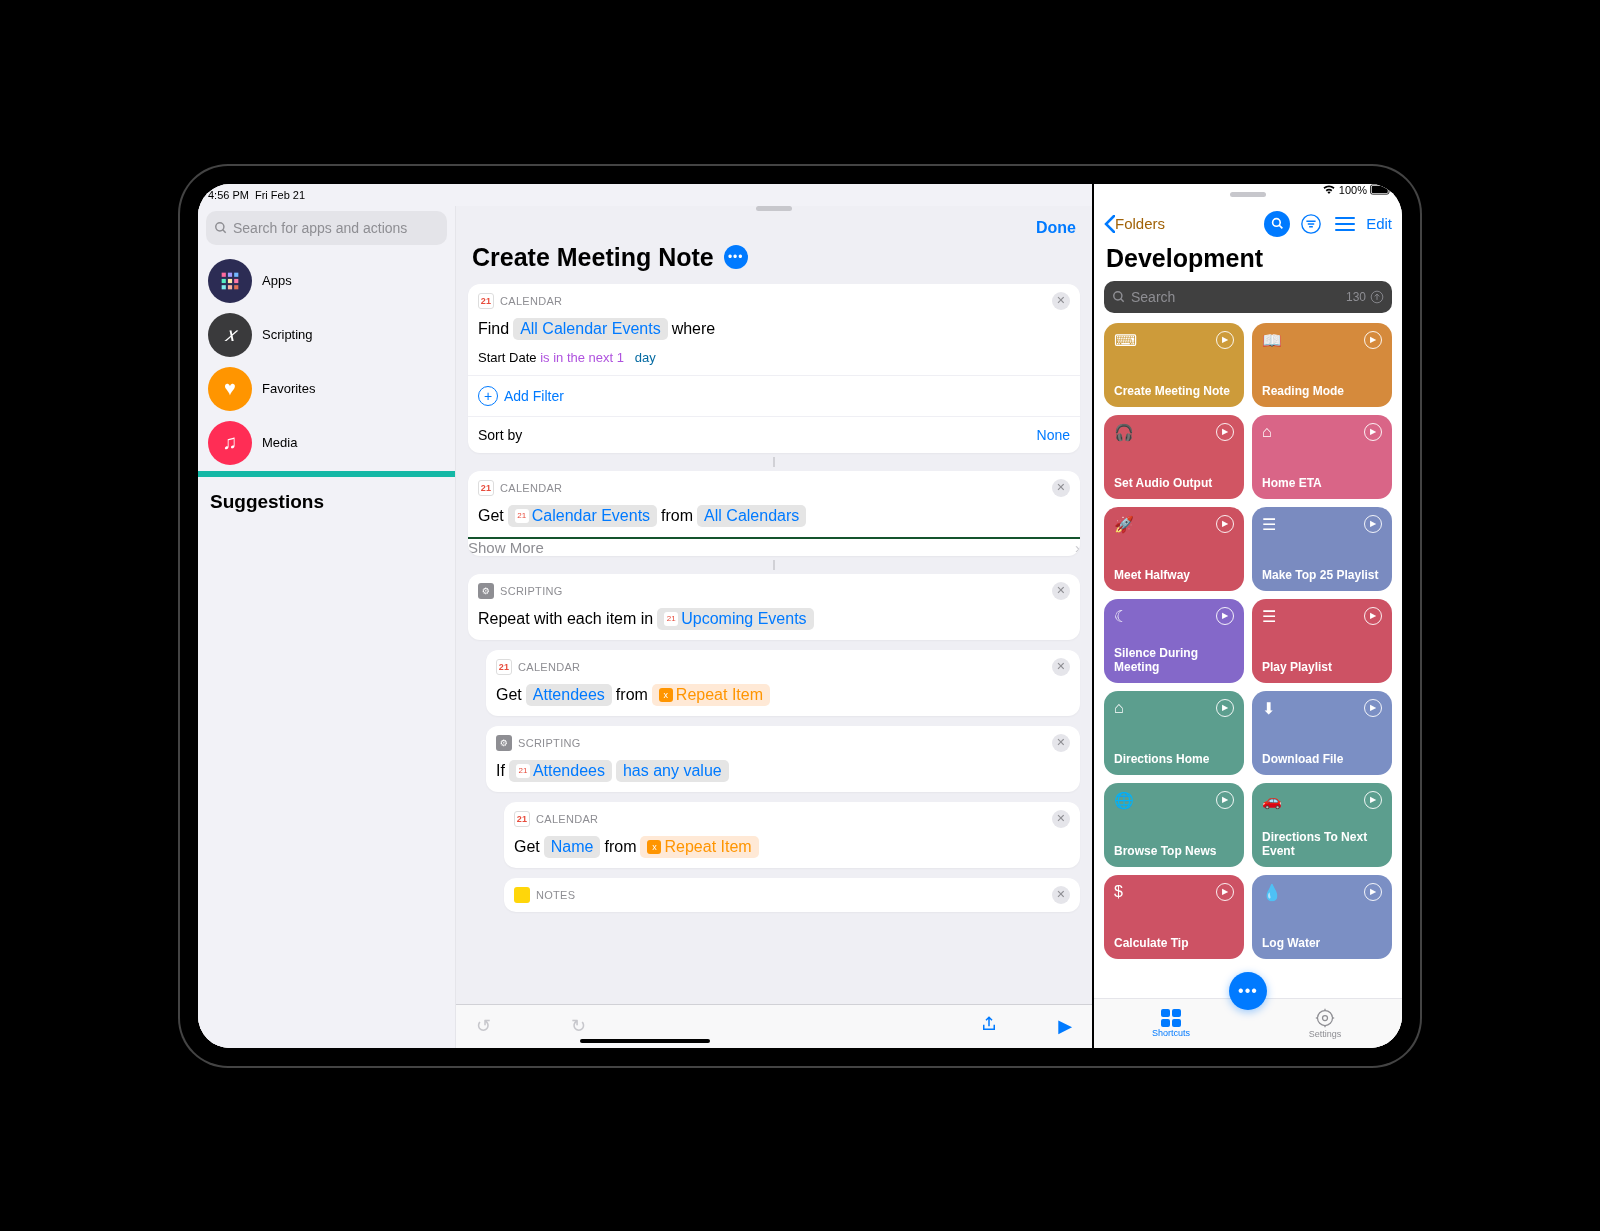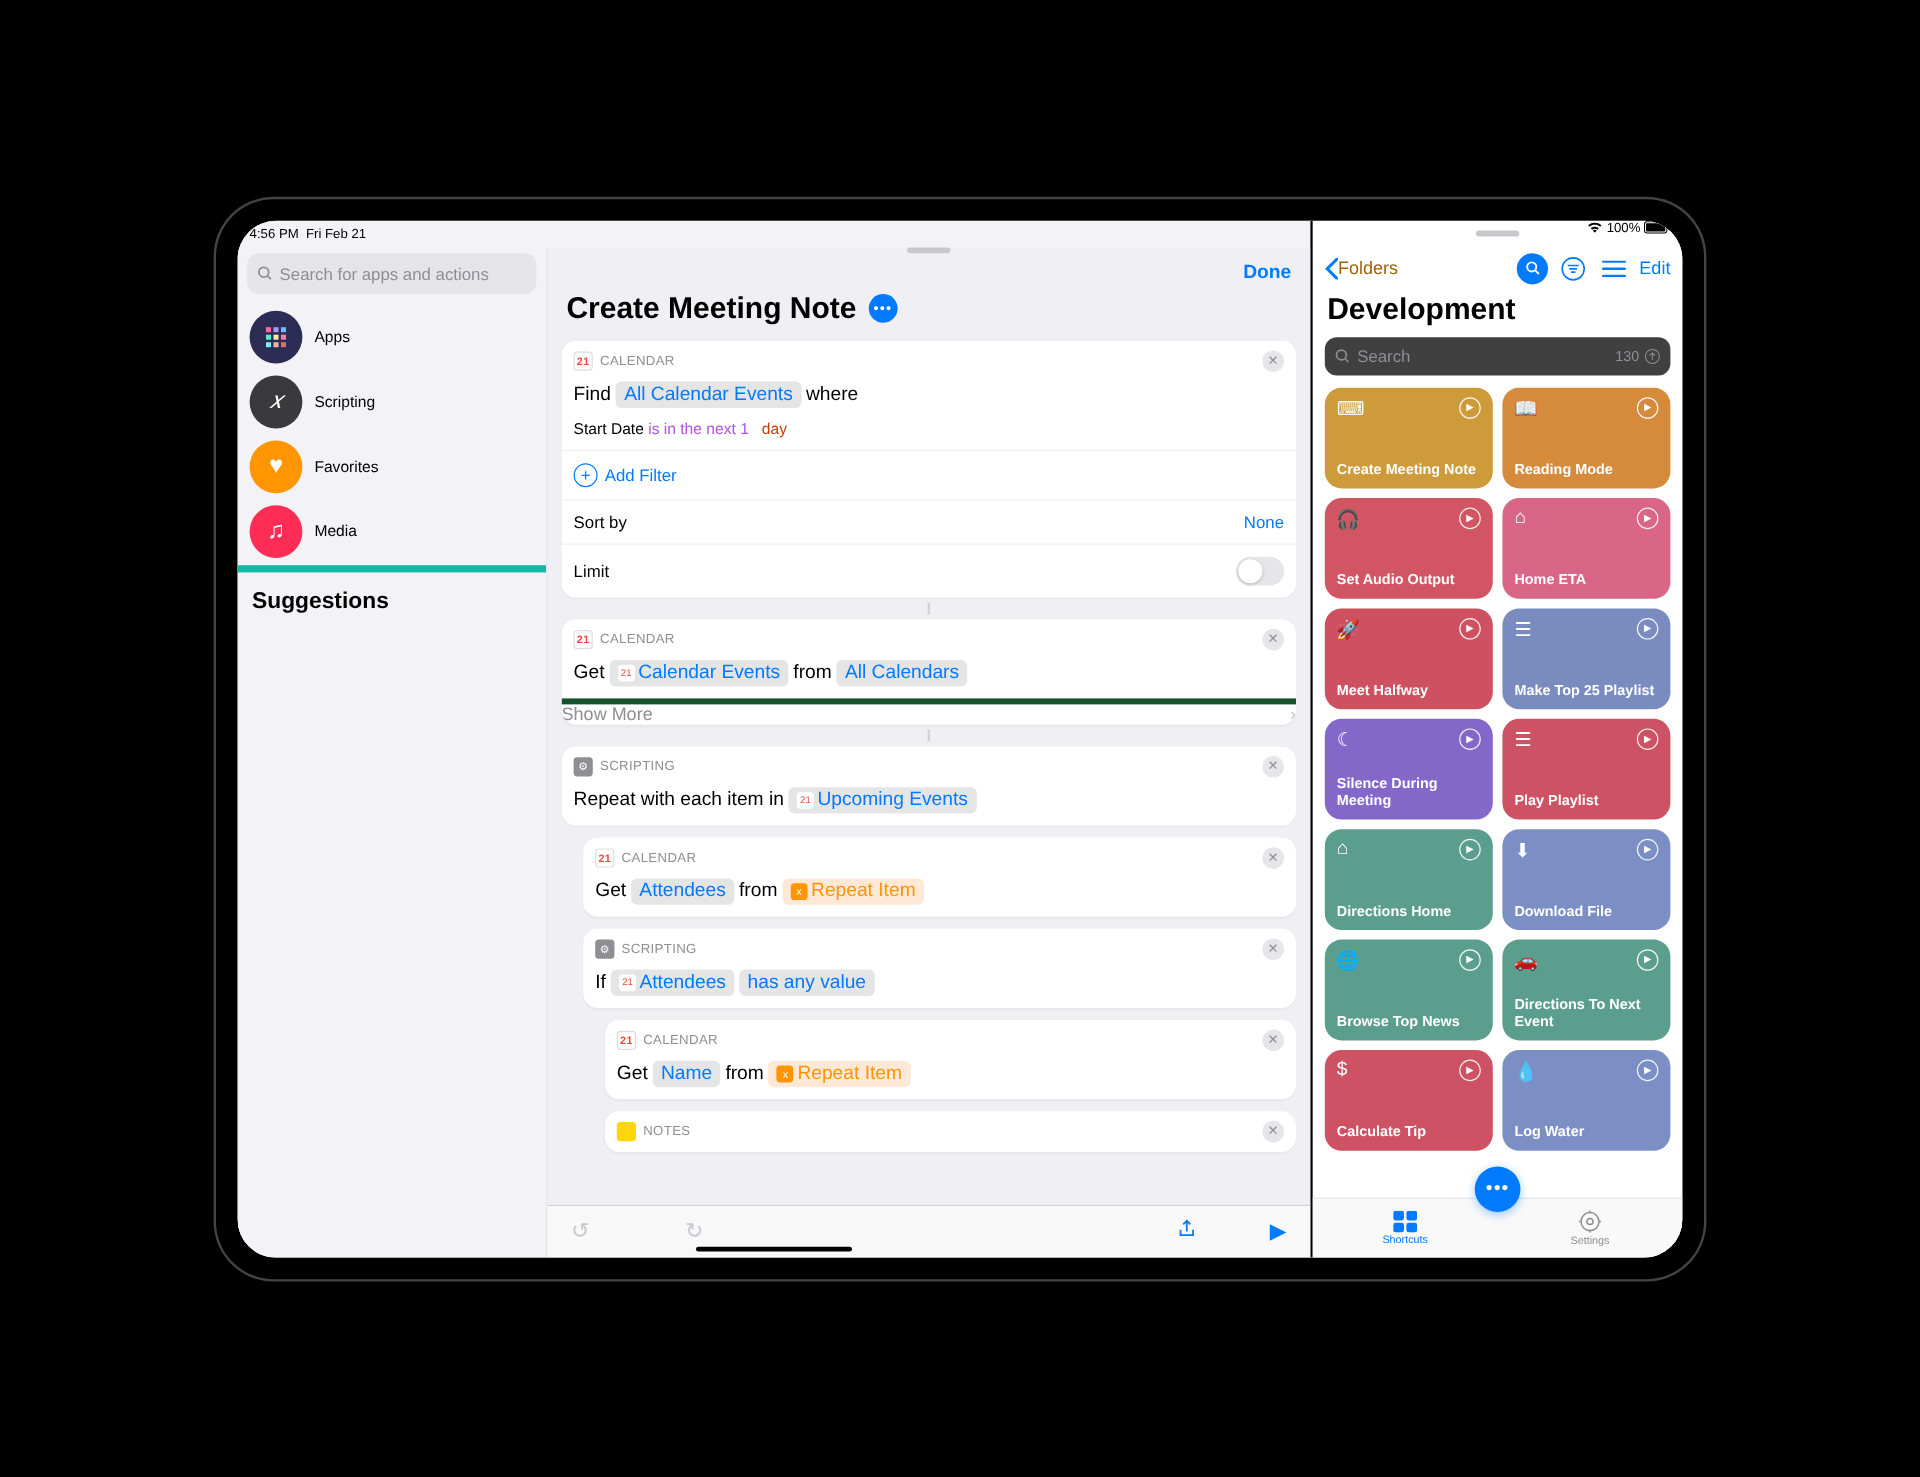--- a/index.html
+++ b/index.html
@@ -46,22 +46,22 @@
   .token-small-icon { width:14px; height:14px; background:#fff; border-radius:3px; display:inline-flex; align-items:center; justify-content:center; font-size:8px; color:#e74c3c; }
   .token-orange-icon { width:14px; height:14px; background:#ff9500; border-radius:3px; display:inline-flex; align-items:center; justify-content:center; font-size:9px; color:#fff; }
   .card-row { border-top: 1px solid #efeff4; padding: 10px 10px; font-size: 14px; display: flex; align-items: center; }
   .card-row .val-right { margin-left:auto; color:#007aff; }
   .add-filter { color: #007aff; display: flex; align-items: center; gap: 6px; cursor: pointer; }
   .plus-circle { width: 20px; height: 20px; border: 1.5px solid #007aff; border-radius: 10px; color: #007aff; display: inline-flex; align-items: center; justify-content:center; font-size:14px; line-height:1; }
   .toggle { width: 40px; height: 24px; background: #e5e5ea; border-radius: 12px; position: relative; margin-left: auto; }
   .toggle::after { content:''; position:absolute; width:20px; height:20px; background:#fff; border-radius:10px; top:2px; left:2px; box-shadow: 0 1px 3px rgba(0,0,0,0.2); }
   .filter-text { font-size: 13px; padding: 0 10px 10px; }
   .ft-purple { color: #af52de; }
-  .ft-orange { color: #c2410c; }
-  .show-more { font-size: 15px; color: #8e8e93; border-top: 5px solid #14532d; display:flex; align-items:center; cursor:pointer; }
+  .ft-orange { color: #0369a1; }
+  .show-more { font-size: 15px; color: #8e8e93; border-top: 2px solid #14532d; display:flex; align-items:center; cursor:pointer; }
   .chev-right { margin-left:auto; color:#c7c7cc; }
   .connector { width: 2px; height: 10px; background: #d1d1d6; margin: -6px auto 4px; }
 
   .editor-toolbar { height: 44px; border-top: 1px solid #d1d1d6; background: rgba(249,249,249,0.94); display: flex; align-items: center; padding: 0 20px; }
   .tb-btn { color: #c7c7cc; font-size: 18px; cursor:pointer; }
   .tb-spacer { flex:1; }
   .tb-play { color: #007aff; font-size: 18px; cursor:pointer; }
   
   .home-indicator { position: absolute; bottom: 5px; left: 50%; transform: translateX(-50%); width: 130px; height: 4px; background: #000; border-radius: 2px; }
   
@@ -176,24 +176,20 @@
           <div class="card-row">
             <span class="add-filter">
               <span class="plus-circle">+</span>
               <span>Add Filter</span>
             </span>
           </div>
           <div class="card-row">
             <span>Sort by</span>
             <span class="val-right">None</span>
           </div>
-          <div class="card-row">
-            <span>Limit</span>
-            <span class="toggle"></span>
-          </div>
         </div>
 
         <div class="connector"></div>
 
         <div class="action-card">
           <div class="card-header">
             <span class="mini-icon mini-cal">21</span>
             <span>CALENDAR</span>
             <span class="close-x">✕</span>
           </div>

